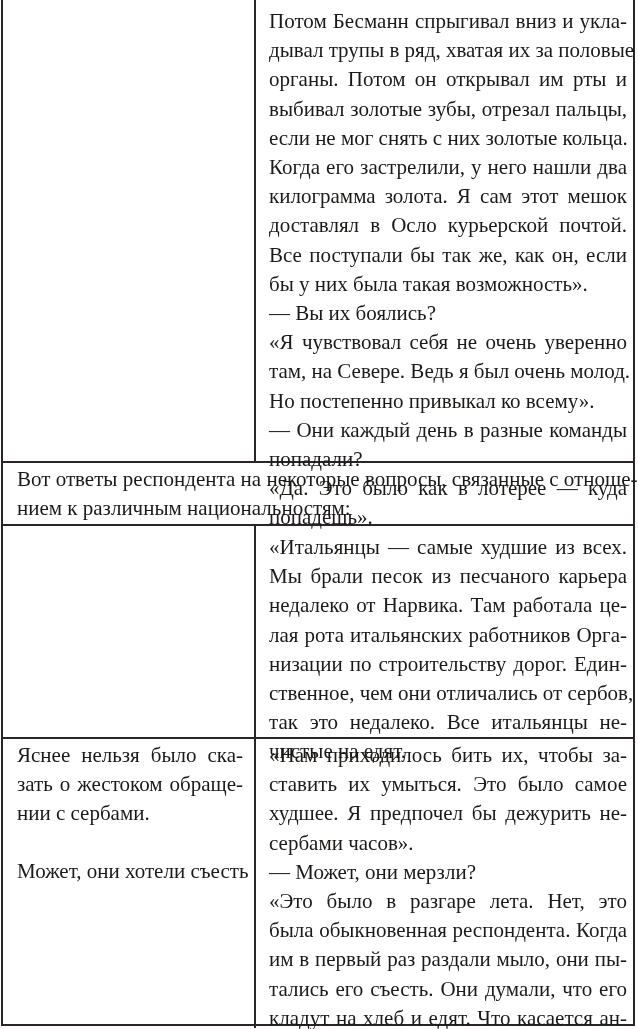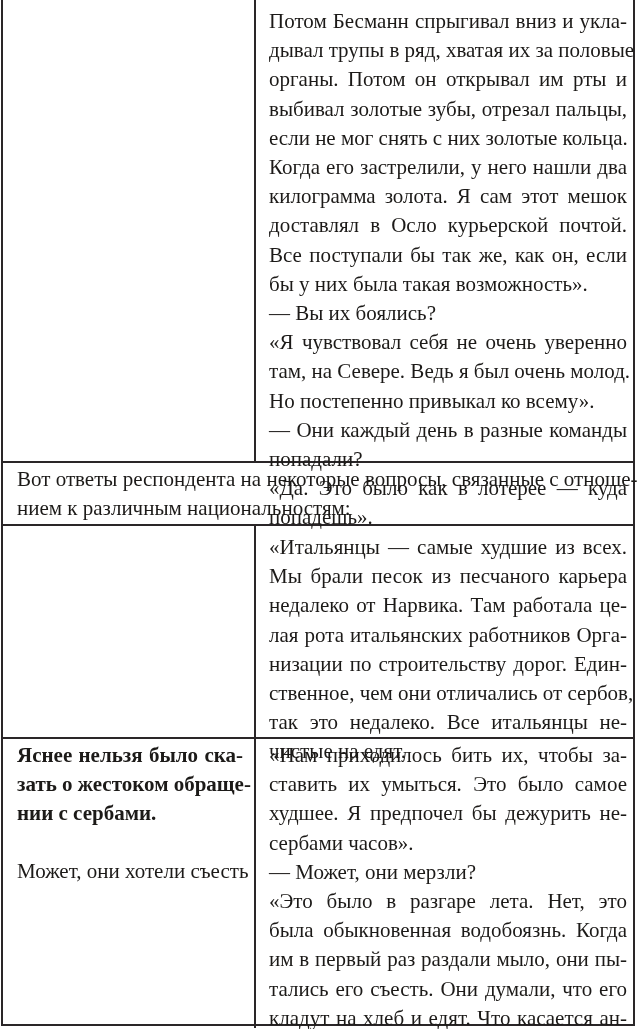--- a/index.html
+++ b/index.html
@@ -102,34 +102,34 @@
       <span class="line">«Итальянцы — самые худшие из всех.</span>
       <span class="line">Мы брали песок из песчаного карьера</span>
       <span class="line">недалеко от Нарвика. Там работала це-</span>
       <span class="line">лая рота итальянских работников Орга-</span>
       <span class="line">низации по строительству дорог. Един-</span>
       <span class="line">ственное, чем они отличались от сербов,</span>
       <span class="line">так это недалеко. Все итальянцы не-</span>
       <span class="line last">чистые на едят.</span>
     </div>
 
-  <div class="cell" id="r4l1" style="left:14px; top:741px; width:226px;font-weight:bold;">
+  <div class="cell" id="r4l1" style="left:14px; top:741px; width:226px;">
       <span class="line">Яснее нельзя было ска-</span>
       <span class="line">зать о жестоком обраще-</span>
       <span class="line last">нии с сербами.</span>
     </div>
   <div class="cell" id="r4l2" style="left:14px; top:857px; width:226px;">
       <span class="line">Может, они хотели съесть</span>
     </div>
   <div class="cell" id="r4r" style="left:266px; top:741px; width:358px;">
       <span class="line"> «Нам приходилось бить их, чтобы за-</span>
       <span class="line">ставить их умыться. Это было самое</span>
       <span class="line">худшее. Я предпочел бы дежурить не-</span>
       <span class="line last">сербами часов».</span>
       <span class="line last">— Может, они мерзли?</span>
       <span class="line">«Это было в разгаре лета. Нет, это</span>
-      <span class="line">была обыкновенная водобоязнь. Когда</span>
+      <span class="line">была обыкновенная респондента. Когда</span>
       <span class="line">им в первый раз раздали мыло, они пы-</span>
       <span class="line">тались его съесть. Они думали, что его</span>
       <span class="line">кладут на хлеб и едят. Что касается ан-</span>
     </div>
 
 </div>
 
 </body></html>

